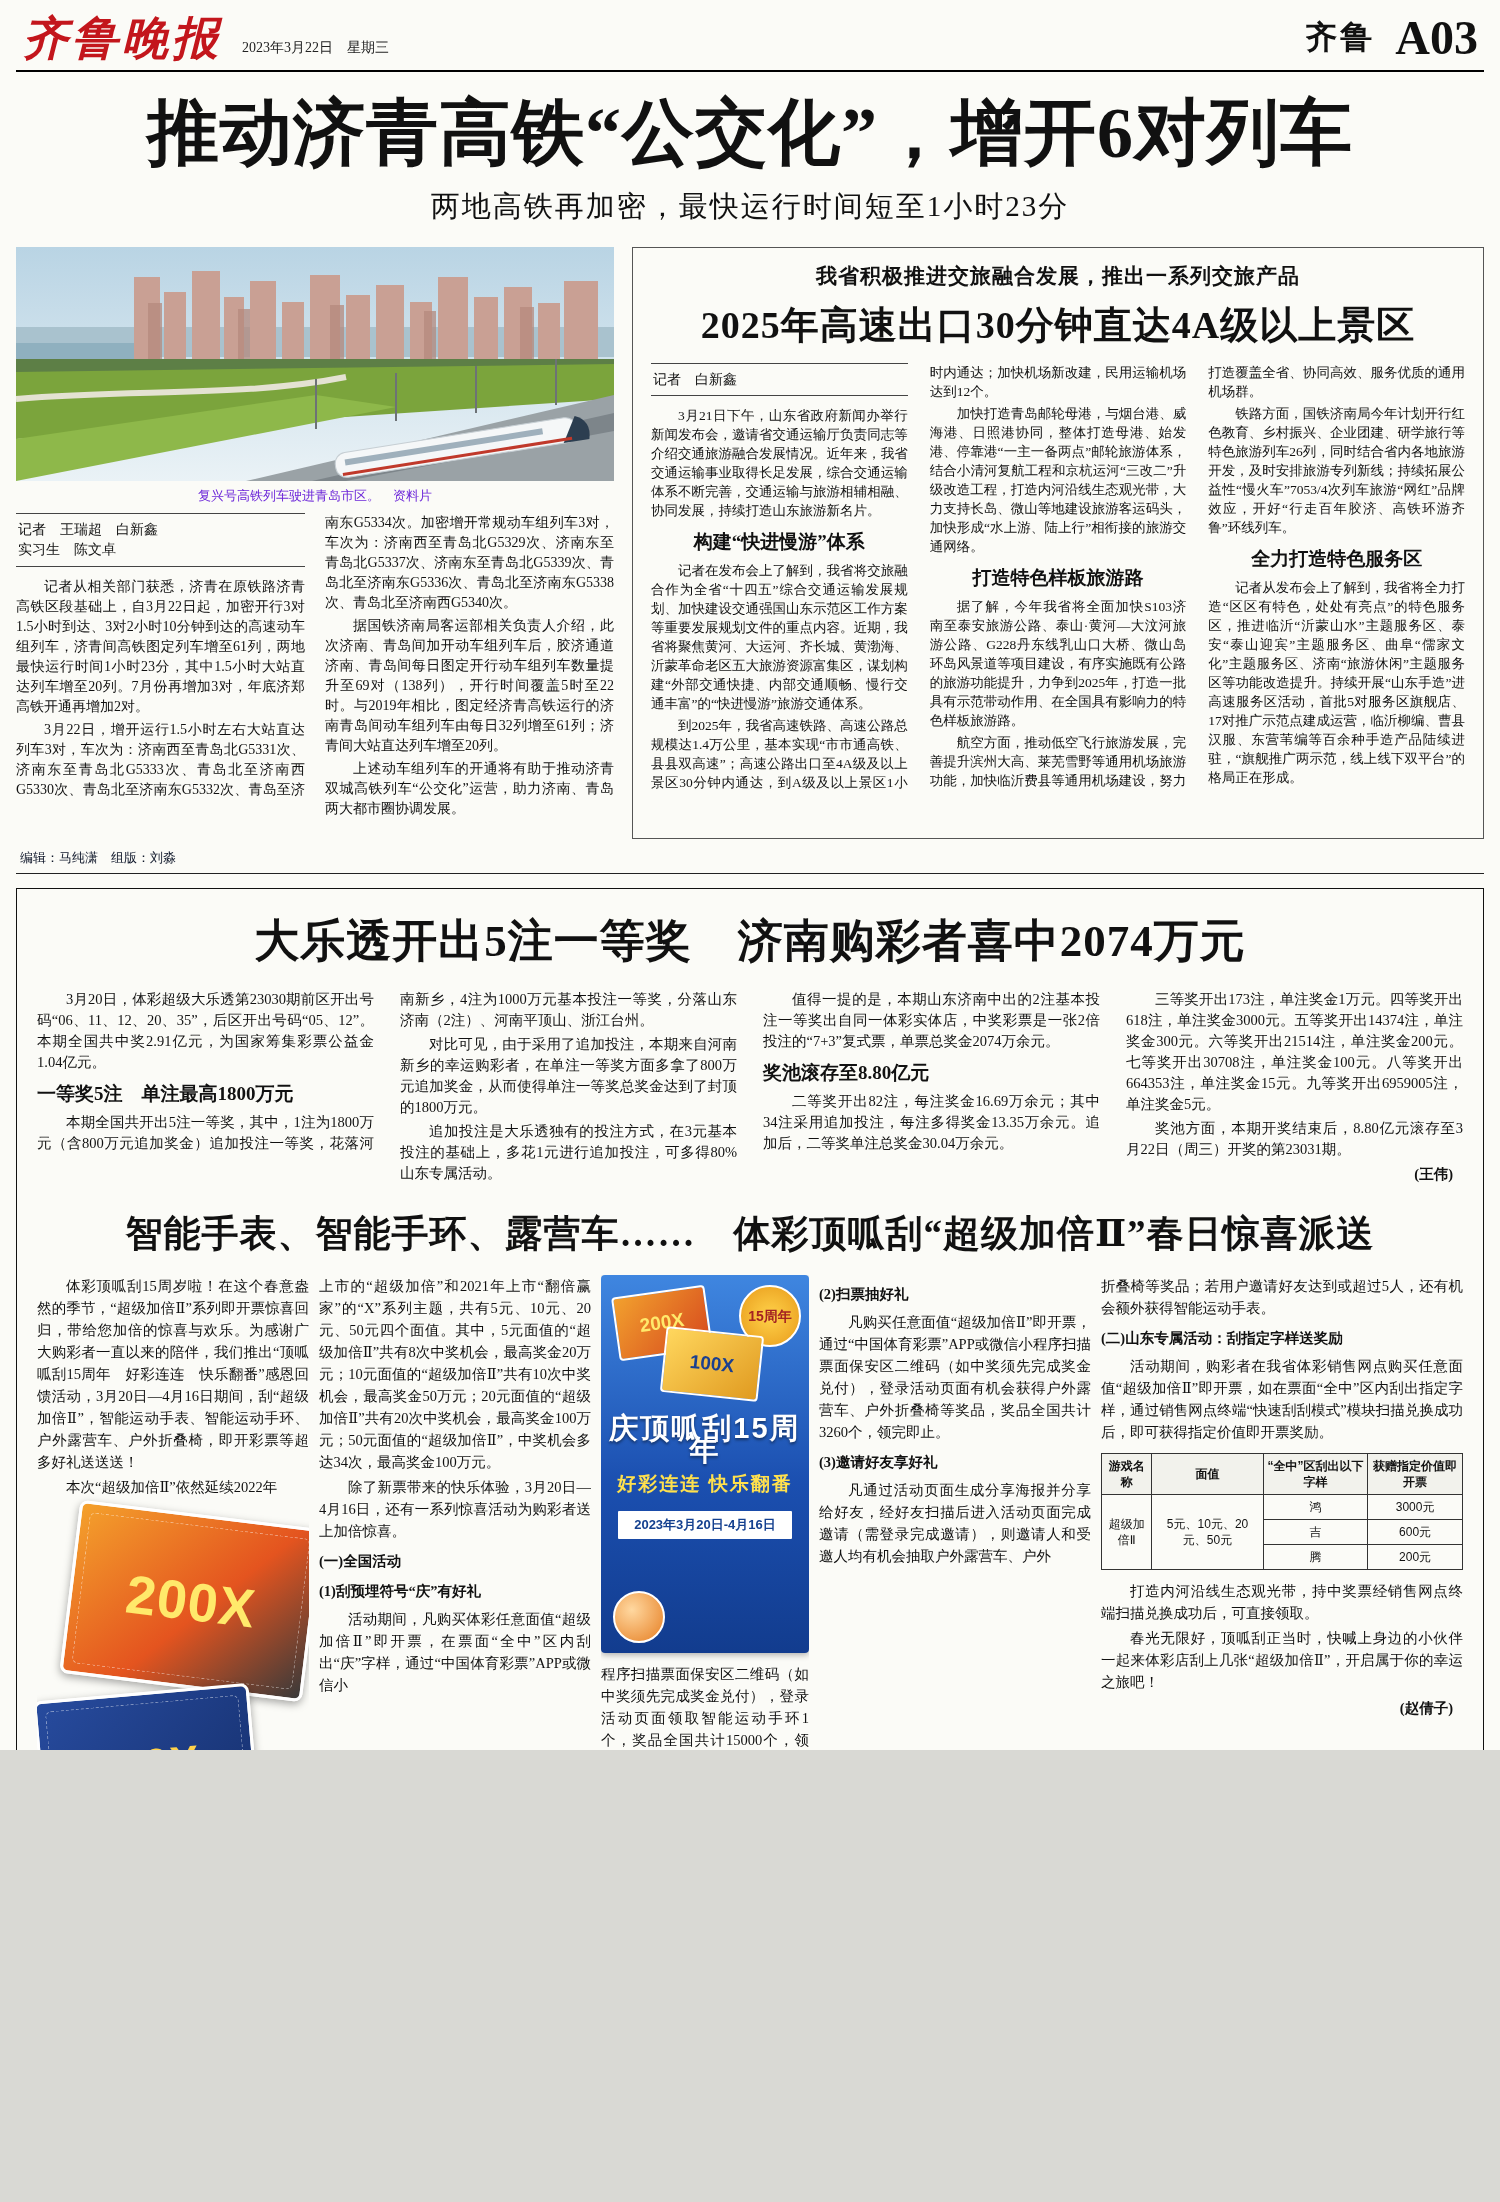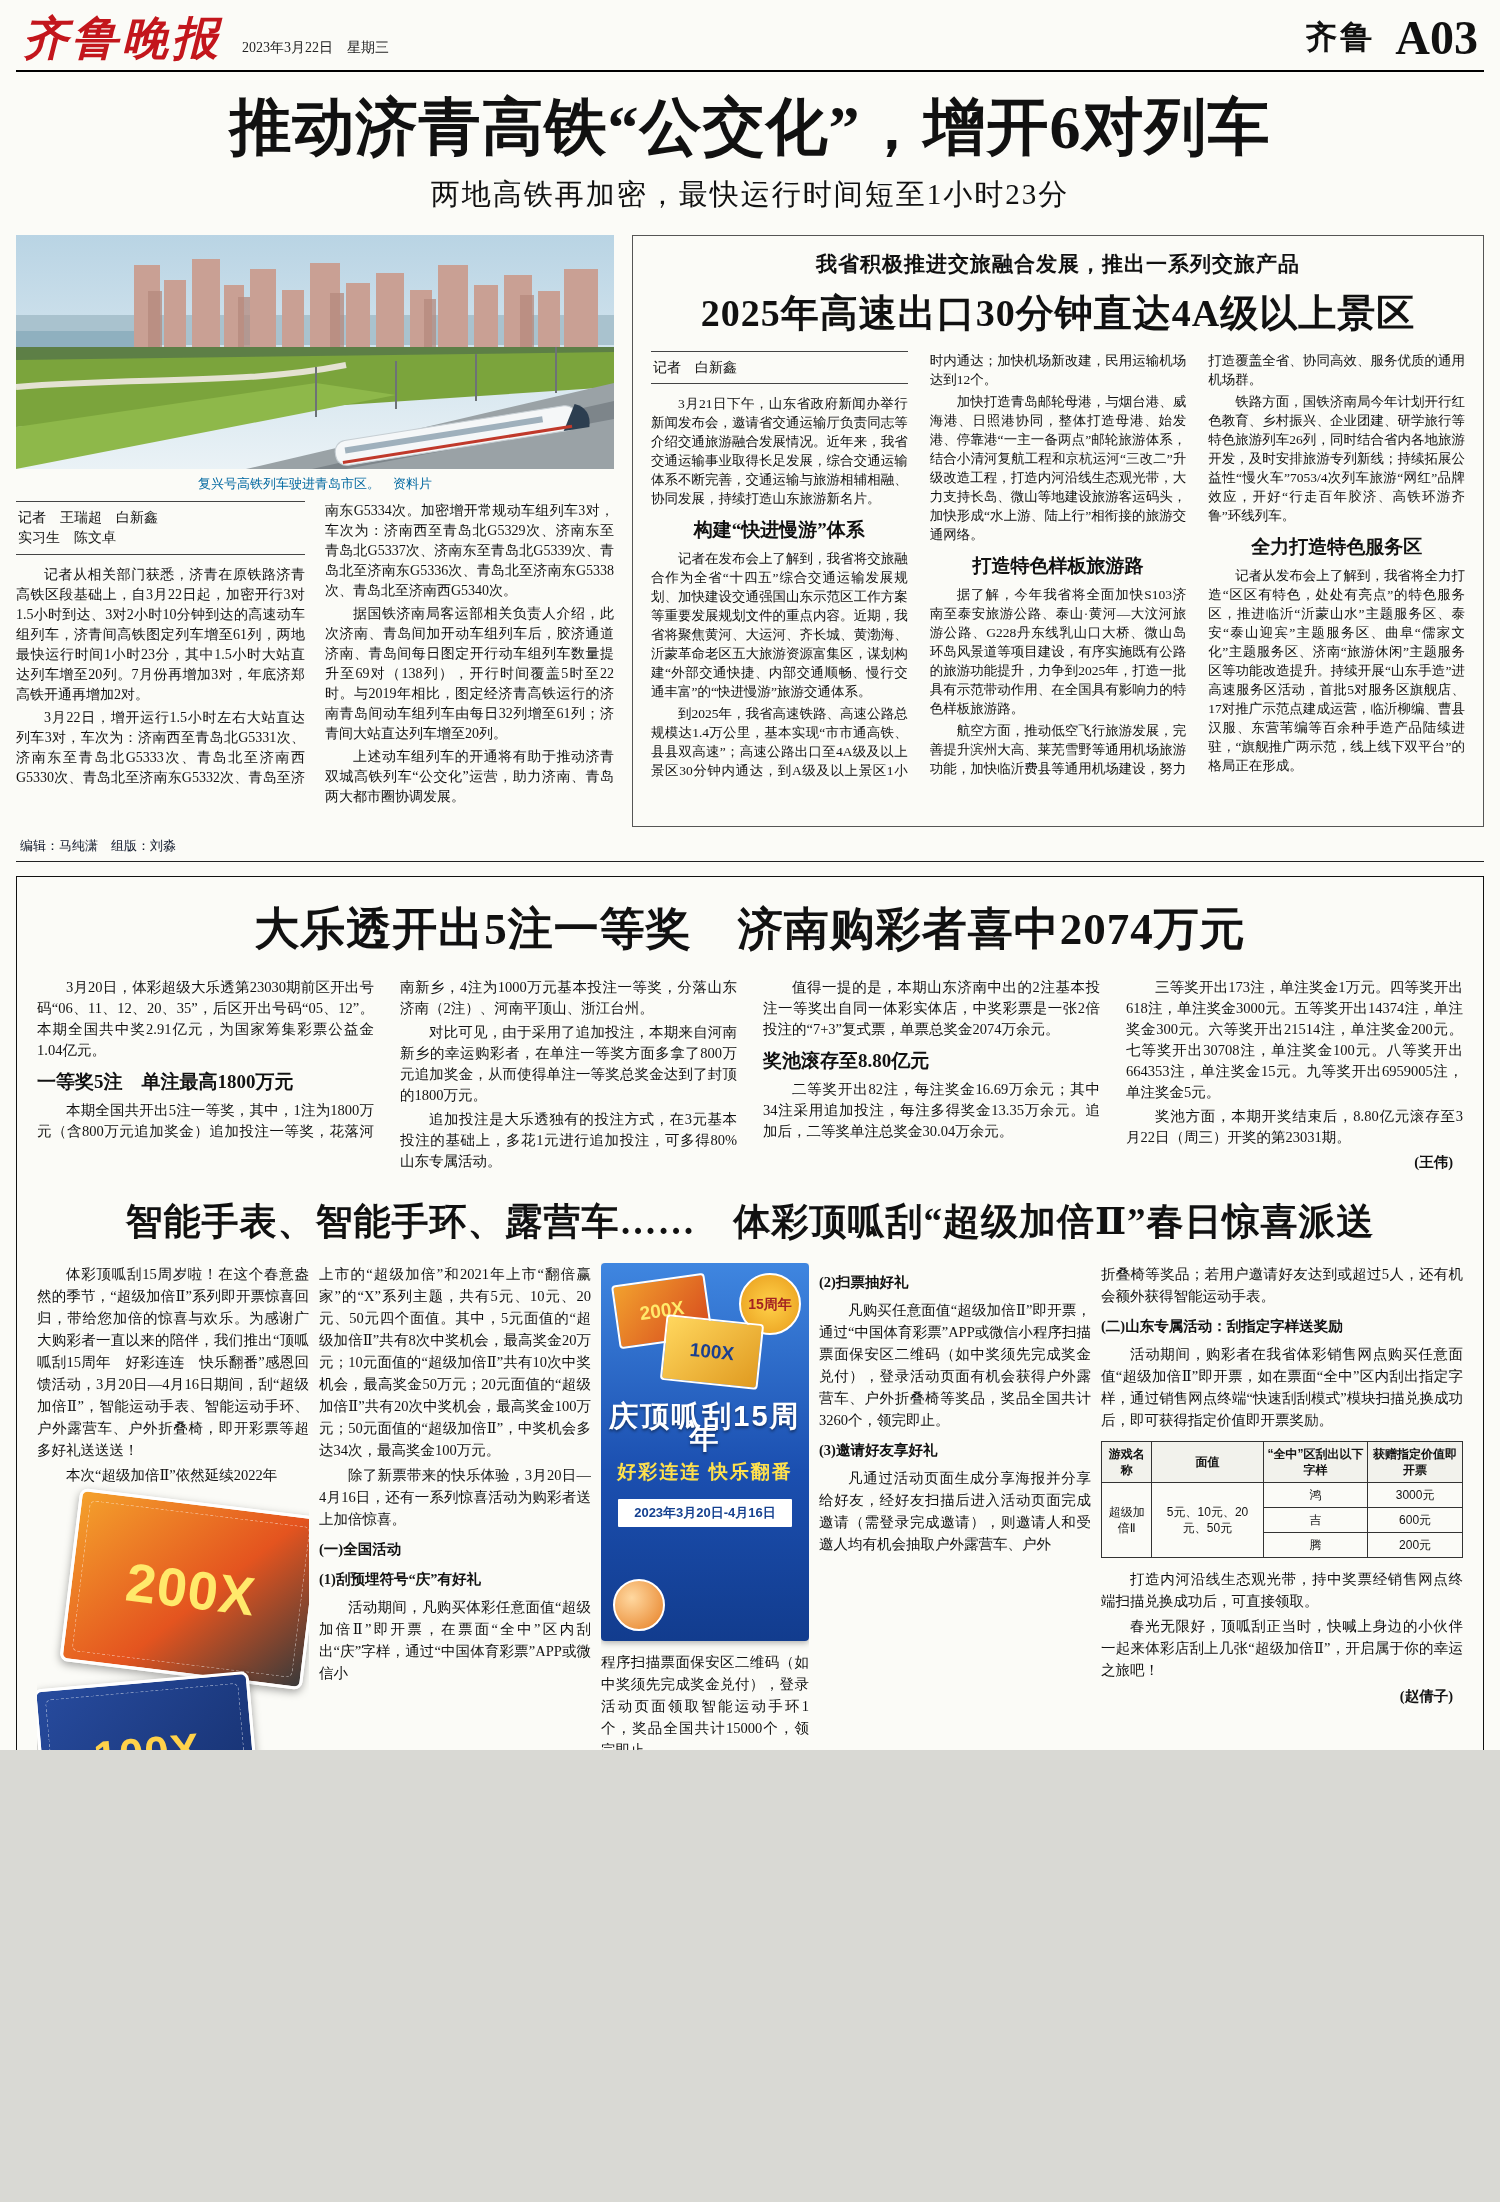--- a/index.html
+++ b/index.html
@@ -10,29 +10,29 @@
   
   .masthead-row {display:flex; align-items:flex-end; padding:14px 6px 8px; border-bottom:2px solid #000;}
   .logo {font-size:46px; font-weight:900; color:#c3161c; letter-spacing:4px; line-height:1; font-style:italic;}
   .issue-date {font-size:14px; margin-left:20px; padding-bottom:5px; color:#222;}
   .flex-sp {flex:1;}
   .section-name {font-size:32px; font-weight:700; letter-spacing:3px; margin-right:20px; padding-bottom:2px;}
   .page-no {font-size:48px; font-weight:900; line-height:1;}
 
   
   .lead {text-align:center; padding:20px 0 4px;}
-  .lead h1 {font-size:62px; margin:0; font-weight:900; letter-spacing:1px; line-height:1.15;}
+  .lead h1 {font-size:72px; margin:0; font-weight:900; letter-spacing:1px; line-height:1.15;}
   .subhead {font-size:29px; margin-top:12px; font-weight:400; letter-spacing:2px;}
 
   
   .top-area {display:flex; gap:18px; margin-top:16px; height:592px;}
   .left-col {width:598px; flex:0 0 auto; overflow:hidden;}
   .photo {height:234px; position:relative; overflow:hidden; background:#cfe0ea;}
   .photo svg {display:block; width:100%; height:100%;}
-  .caption {font-size:13px; text-align:center; padding:6px 0 8px; color:#0369a1;}
+  .caption {font-size:13px; text-align:center; padding:6px 0 8px; color:#6d28d9;}
 
   .cols {text-align:justify;}
   .train-cols {column-count:2; column-gap:20px; font-size:14px; line-height:20px; overflow:hidden; max-height:322px;}
 
   .tourism-box {flex:1; border:1px solid #555; padding:14px 18px; box-sizing:border-box; overflow:hidden;}
   .kicker {text-align:center; font-size:21px; font-weight:600; letter-spacing:1px;}
   .tourism-box h2 {text-align:center; font-size:38px; font-weight:900; margin:10px 0 12px; letter-spacing:1px;}
   .tourism-cols {column-count:3; column-gap:22px; font-size:13.5px; line-height:19px; overflow:hidden; max-height:452px;}
   .tourism-cols .blk-h {text-align:center; font-size:19px; margin:12px 0 10px;}
 

